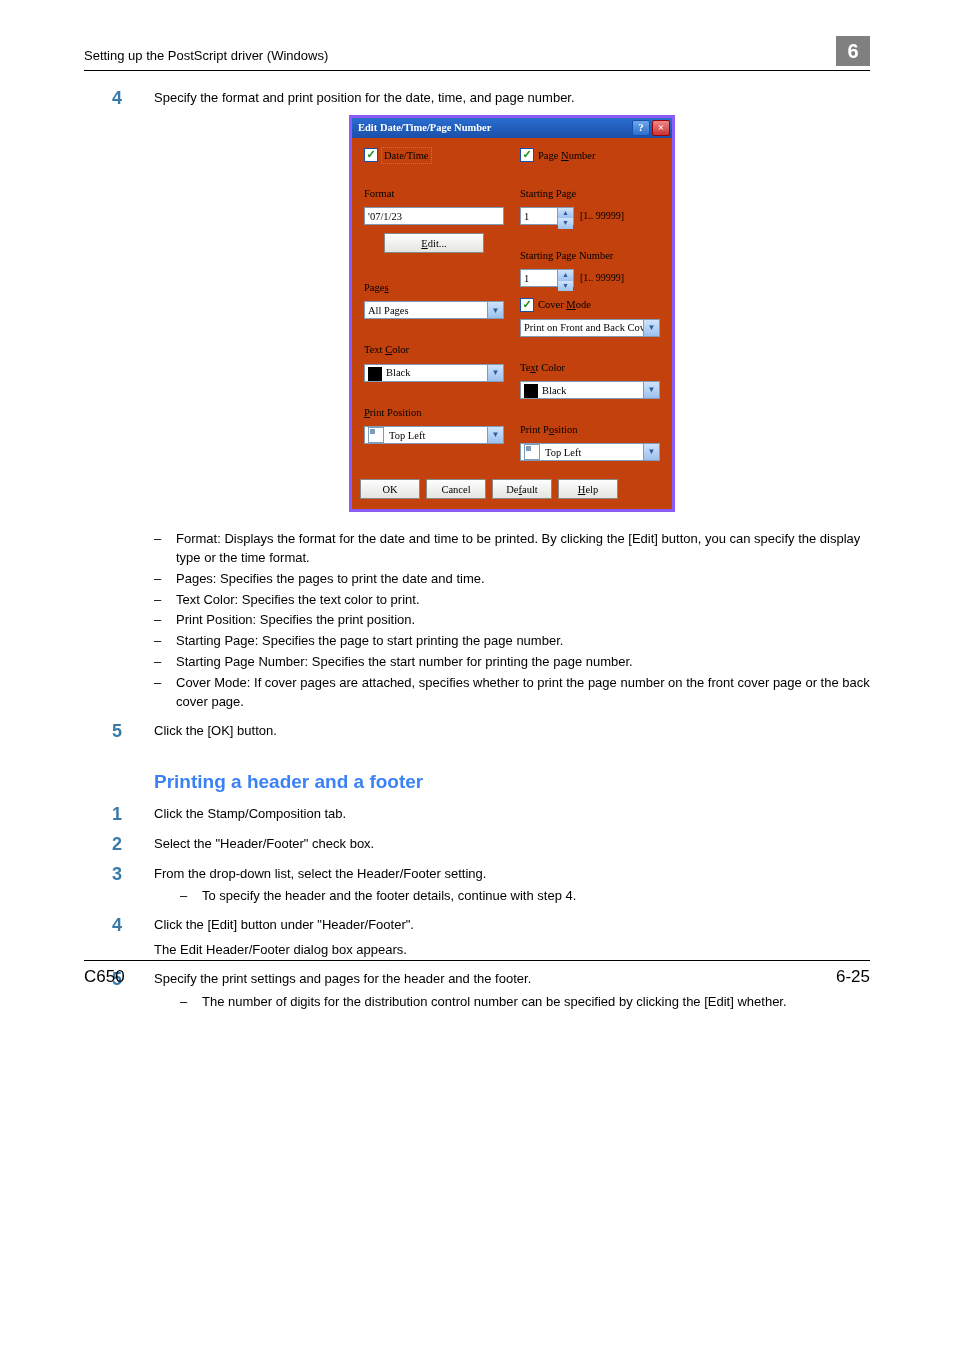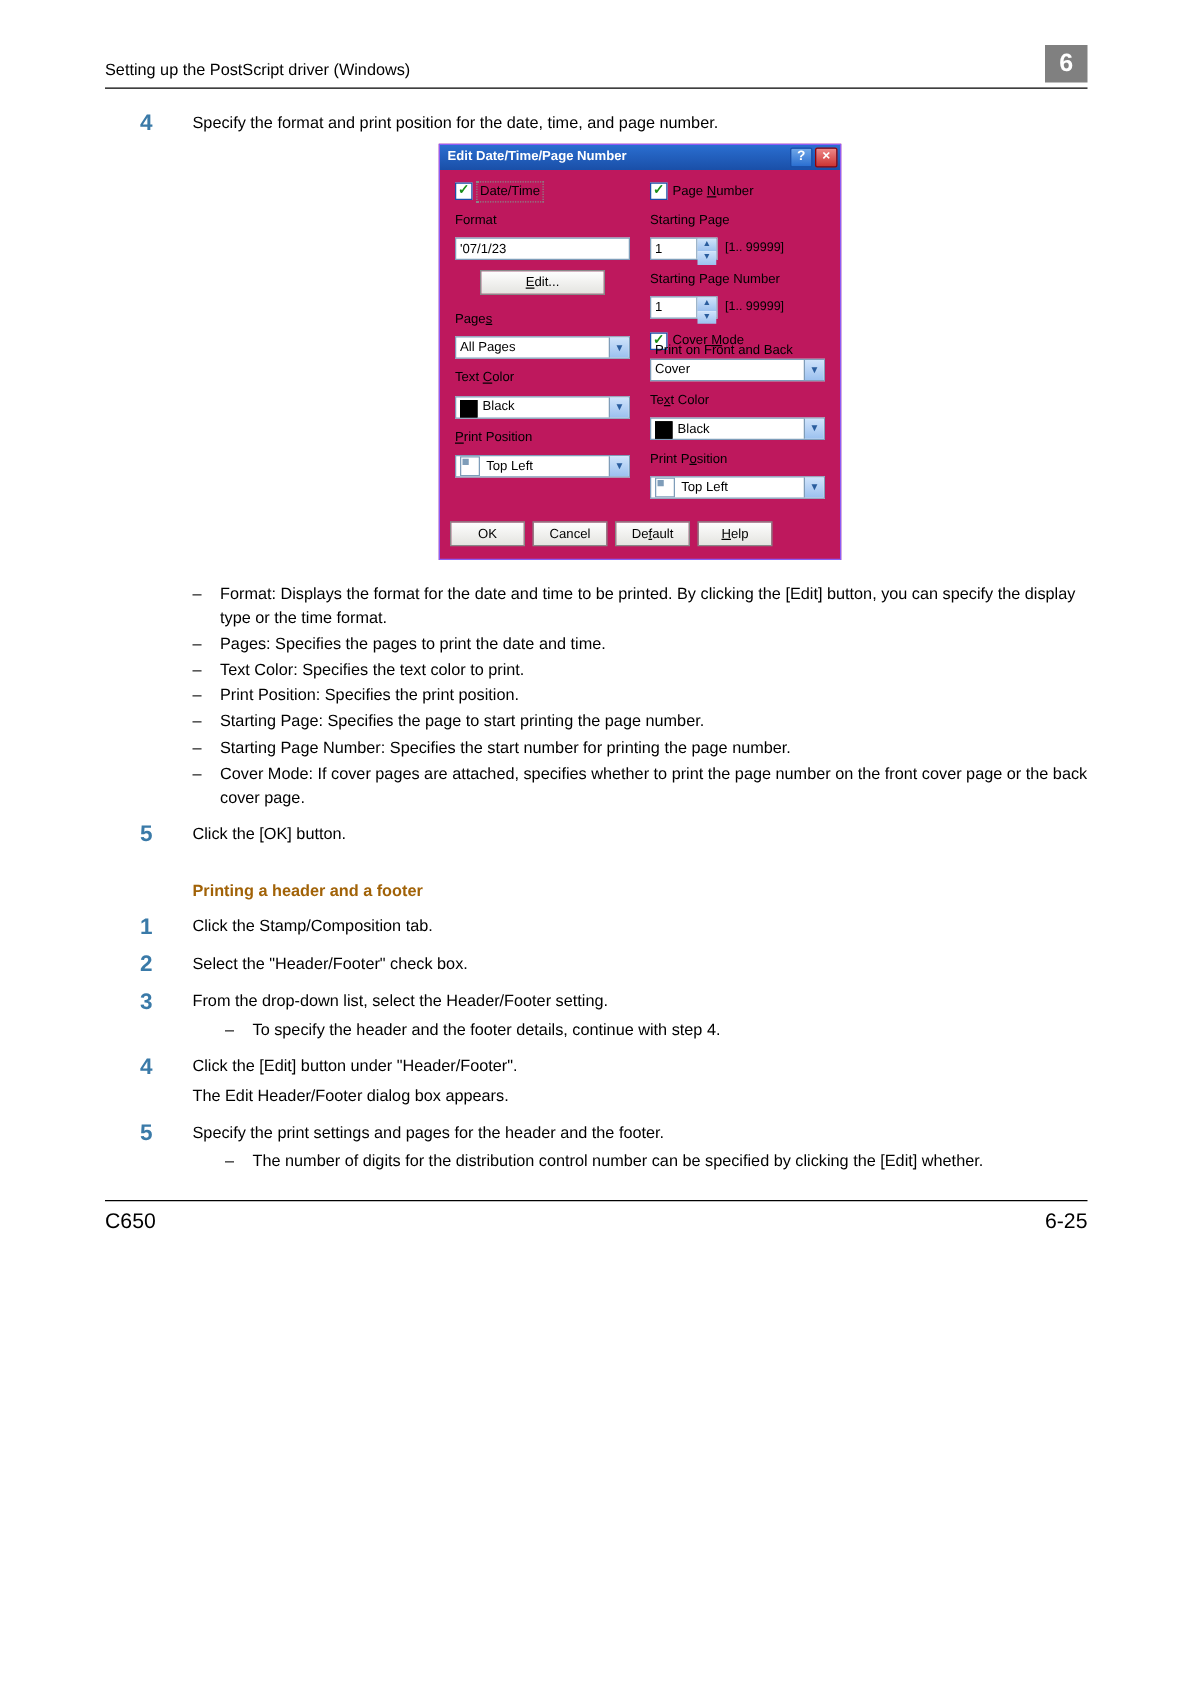--- a/index.html
+++ b/index.html
@@ -66,23 +66,23 @@
   }
   .bullets .b {
     display: flex;
     margin: 2px 0;
   }
   .bullets .b .dash {
     width: 22px;
     flex: 0 0 22px;
   }
   .subhead {
-    color: #a16207;
+    color: #3b82f6;
     font-weight: bold;
-    font-size: 13px;
+    font-size: 19px;
     margin: 26px 0 10px 0;
   }
   .sub-bullet {
     display:flex;
     margin-top:4px;
     padding-left:26px;
   }
   .sub-bullet .dash{
     width:22px; flex:0 0 22px;
   }
@@ -99,23 +99,24 @@
   }
 
   
   .dialog-wrap {
     display:flex;
     justify-content:center;
     margin: 2px 0 18px 0;
   }
   .dialog {
     width: 320px;
-    border: 1px solid #8b5cf6;
+    border: 3px solid #8b5cf6;
     font-size: 10.5px;
-    background: #be185d;
+    background: #c2410c;
+    font-family: Liberation Serif, serif;
   }
   .titlebar {
     background: linear-gradient(#2a6ed0,#1a4fa8);
     color: #fff;
     display:flex;
     align-items:center;
     justify-content:space-between;
     height:20px;
     padding: 0 2px 0 6px;
     font-weight:bold;
@@ -135,21 +136,21 @@
     padding: 10px 12px 10px 12px;
     display:flex;
     gap:16px;
   }
   .col { flex:1; display:flex; flex-direction:column; gap:6px; }
   .chk { display:flex; align-items:center; gap:4px; }
   .chk .box {
     width:12px;height:12px;border:1px solid #1a4fa8;background:#fff;
     display:flex;align-items:center;justify-content:center;color:#1a8f1a;font-size:11px;font-weight:bold;
   }
-  .lbl { margin-top:2px; }
+  .lbl { margin-top:17px; }
   .input, .combo {
     height:18px;
     border:1px solid #7f9db9;
     background:#fff;
     display:flex;
     align-items:flex-end;
     padding:0 3px;
     box-sizing:border-box;
     font-size:10.5px;
     position:relative;

